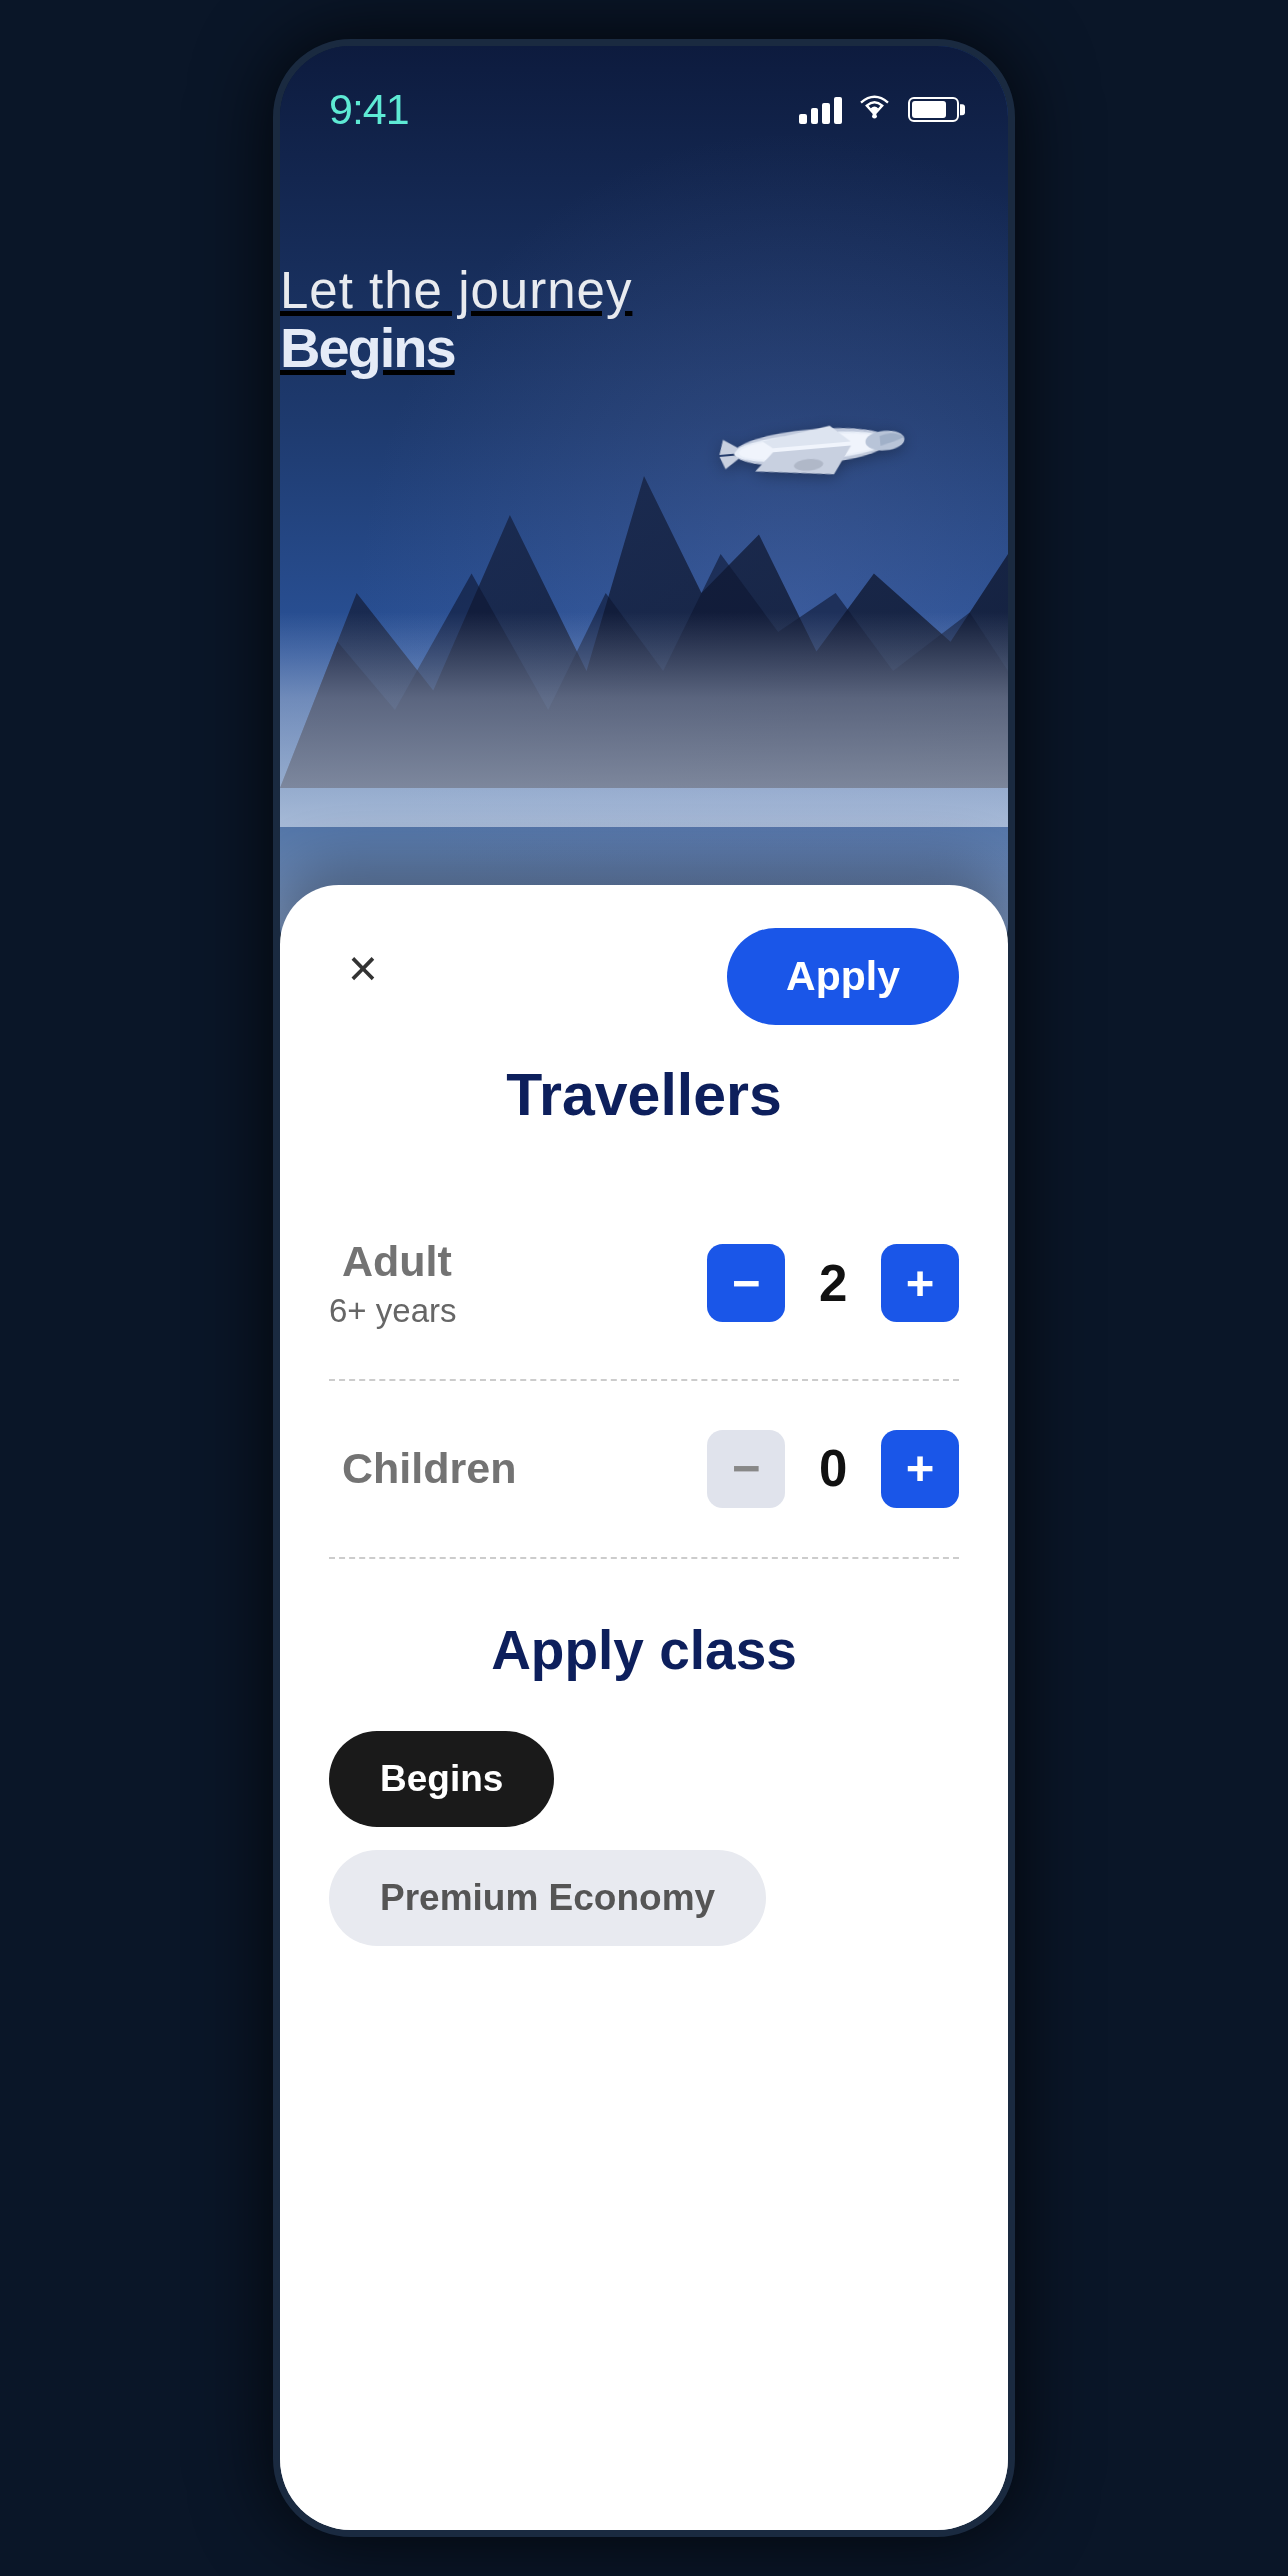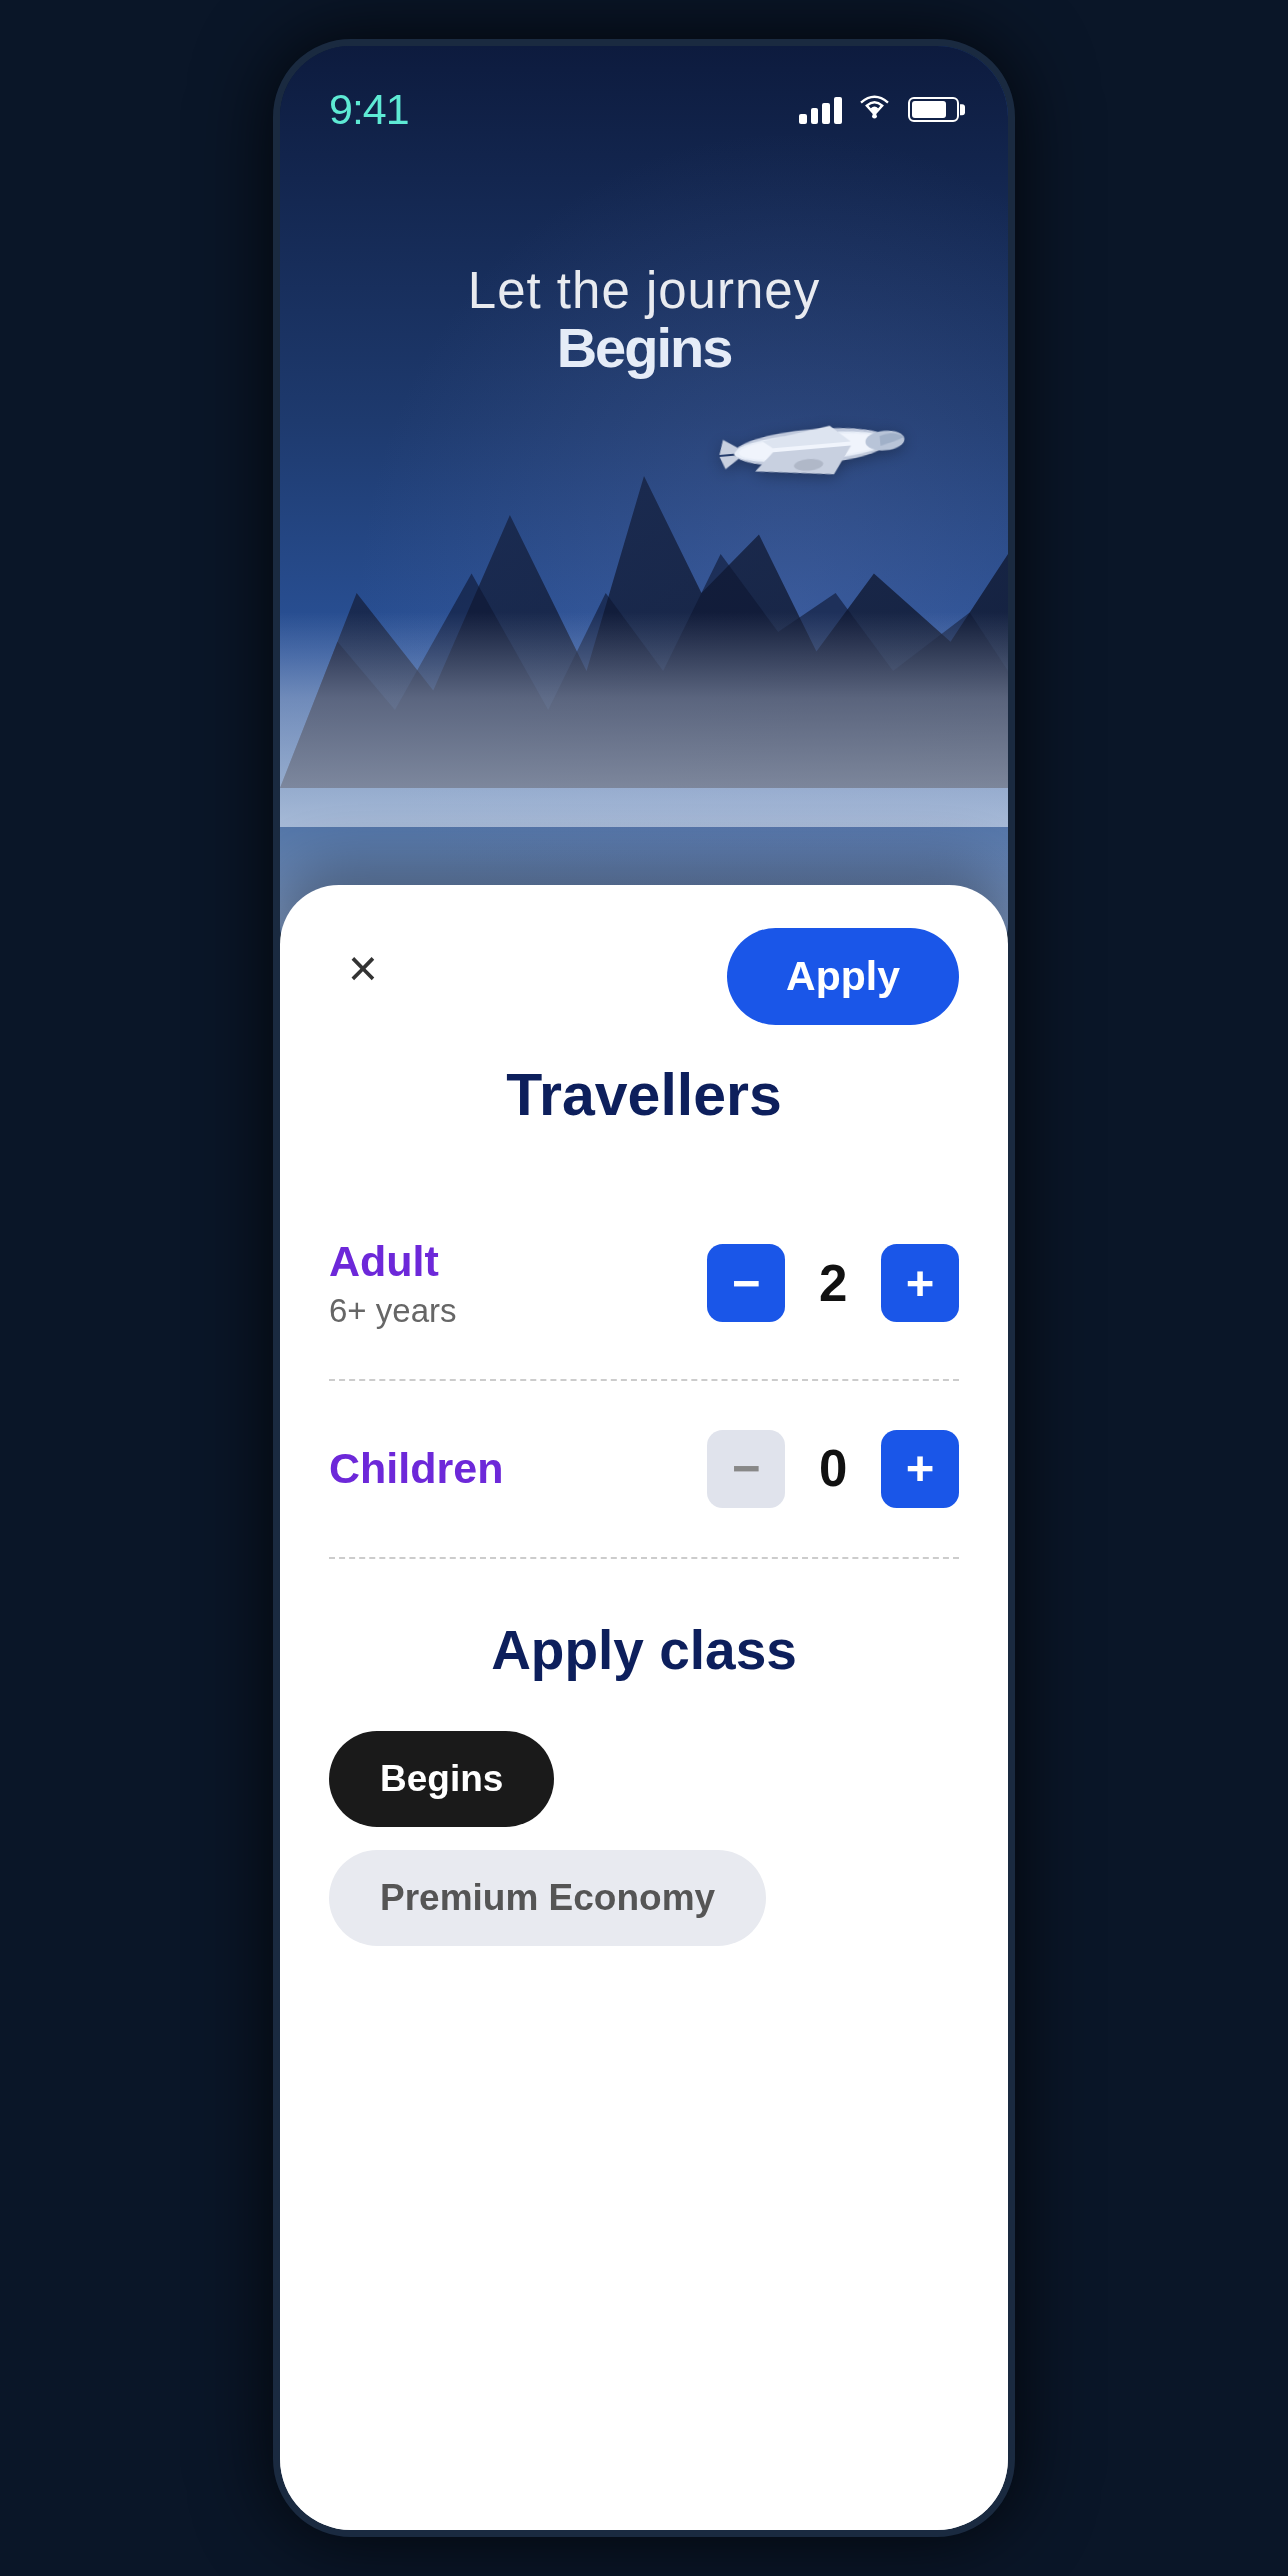--- a/index.html
+++ b/index.html
@@ -155,22 +155,23 @@
       transform: rotate(-5deg);
       filter: drop-shadow(0 3.9px 7.8px rgba(0,0,0,0.3));
     }
 
     
     .hero-text {
       position: absolute;
       top: 215px;
       left: 0;
       right: 0;
-      text-align: center;
+      text-align: left;
       z-index: 5;
+      text-decoration: underline;
     }
 
     .hero-subtitle {
       font-size: 51px;
       color: rgba(255,255,255,0.9);
       font-weight: 400;
       letter-spacing: 1px;
     }
 
     .hero-title {
@@ -311,21 +312,22 @@
       border-bottom: 2px dashed #ccc;
     }
 
     .traveller-info {
       flex: 1;
     }
 
     .traveller-name {
       font-size: 43px;
       font-weight: 700;
-      color: #6d28d9;
+      color: #737373;
+      margin-left: 13px;
     }
 
     .traveller-age {
       font-size: 33px;
       color: #666;
       margin-top: 5.9px;
     }
 
     .counter-controls {
       display: flex;

